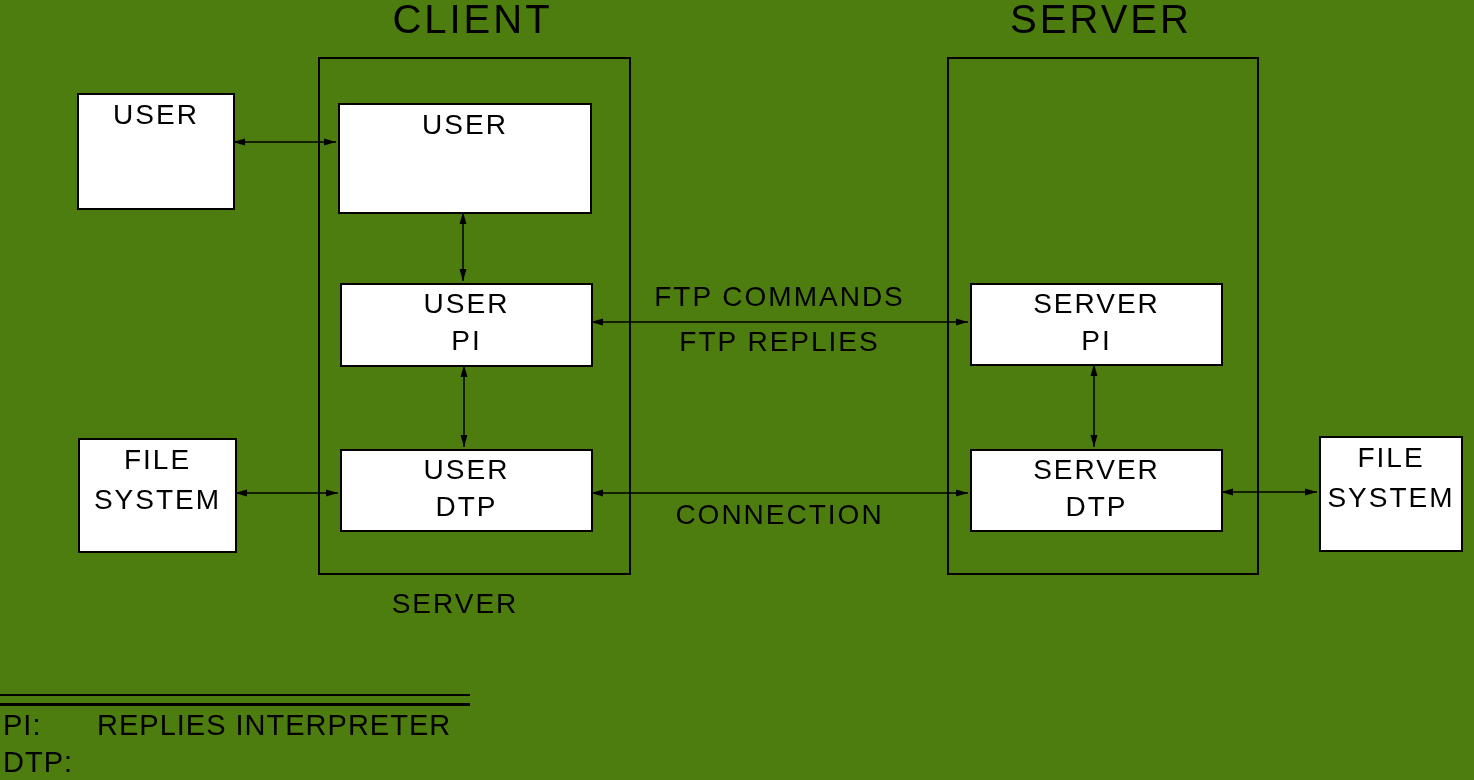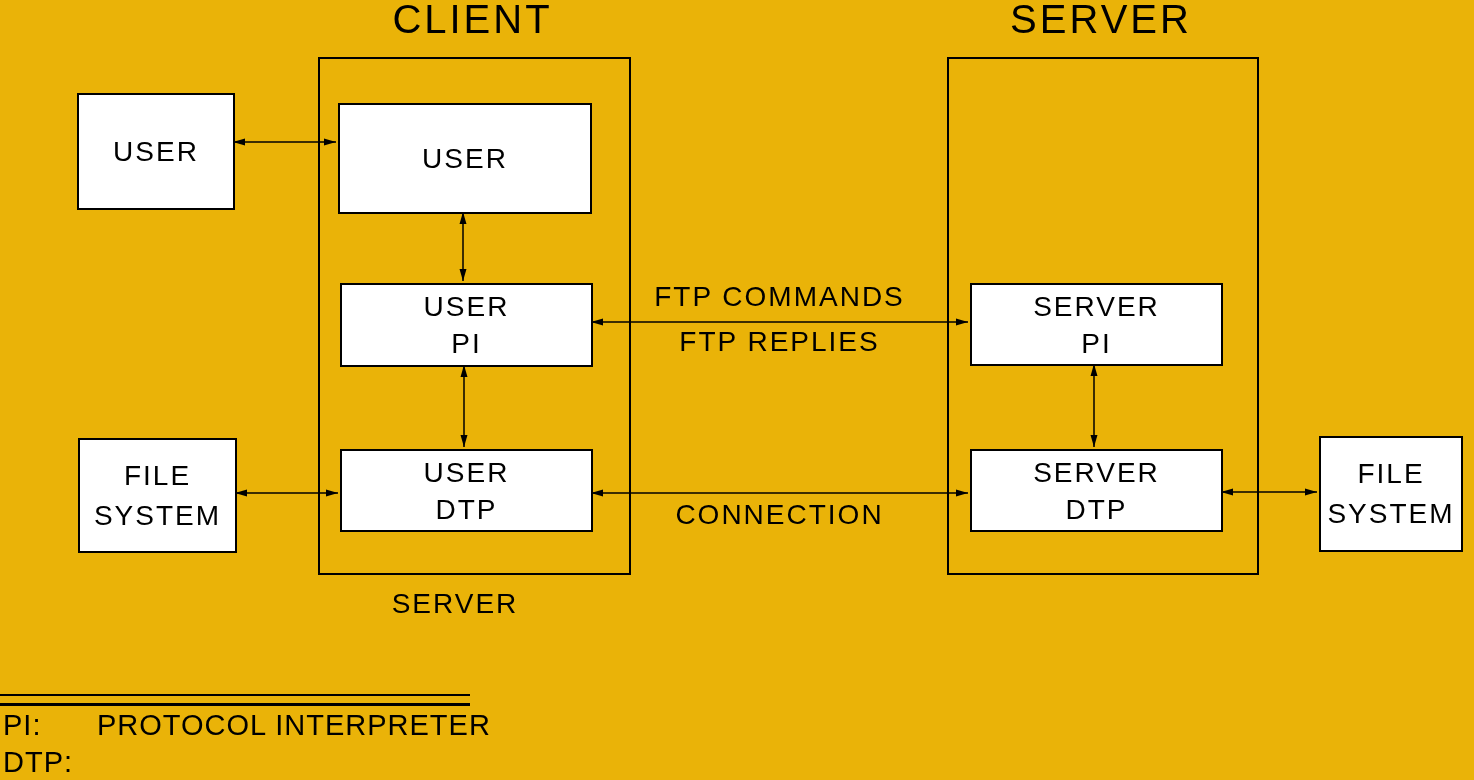--- a/index.html
+++ b/index.html
@@ -1,20 +1,20 @@
 <!DOCTYPE html>
 <html><head>
 <meta charset="utf-8">
 <style>
   html, body { margin: 0; padding: 0; background: #ffffff; }
   .canvas {
     position: relative;
     width: 1474px;
     height: 780px;
-    background: #eab308;
+    background: #4d7c0f;
     color: #000000;
     font-family: "Liberation Sans", sans-serif;
     overflow: hidden;
   }
   .title {
     position: absolute;
     font-size: 40px;
     letter-spacing: 3px;
     line-height: 44px;
     text-align: center;
@@ -25,21 +25,20 @@
     border: 2px solid #000;
     background: transparent;
   }
   .box {
     position: absolute;
     border: 2px solid #000;
     background: #fff;
     display: flex;
     flex-direction: column;
     align-items: center;
-    justify-content: center;
     text-align: center;
     font-size: 28px;
     letter-spacing: 2px;
     white-space: nowrap;
   }
   .box span { display: block; line-height: 40px; }
   .box.tight span { line-height: 37px; }
   .sublabel {
     position: absolute;
     font-size: 28px;
@@ -150,20 +149,20 @@
     <line x1="591" y1="493" x2="968" y2="493" stroke="#000" stroke-width="1.5" marker-start="url(#ah)" marker-end="url(#ah)"></line>
     <line x1="1094" y1="364" x2="1094" y2="447" stroke="#000" stroke-width="1.5" marker-start="url(#ah)" marker-end="url(#ah)"></line>
     <line x1="235" y1="493" x2="338" y2="493" stroke="#000" stroke-width="1.5" marker-start="url(#ah)" marker-end="url(#ah)"></line>
     <line x1="1221" y1="492" x2="1317" y2="492" stroke="#000" stroke-width="1.5" marker-start="url(#ah)" marker-end="url(#ah)"></line>
   </svg>
 
   <div class="legend-rule"></div>
 
   <div class="legend-row" style="top:709px; width:500px; height:32px;">
     <span class="legend-term">PI:</span>
-    <span class="legend-def">PROTOCOL INTERPRETER</span>
+    <span class="legend-def">REPLIES INTERPRETER</span>
   </div>
 
   <div class="legend-row" style="top:746px; width:500px; height:32px;">
     <span class="legend-term">DTP:</span>
   </div>
 
 </div>
 
 </body></html>

